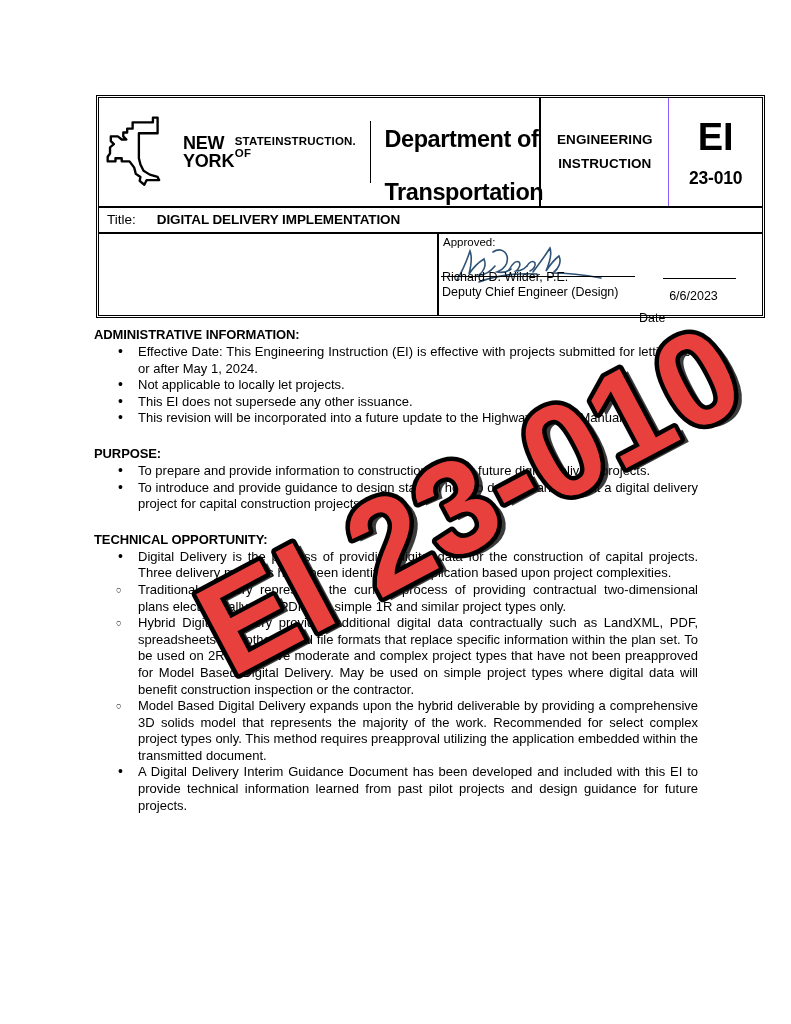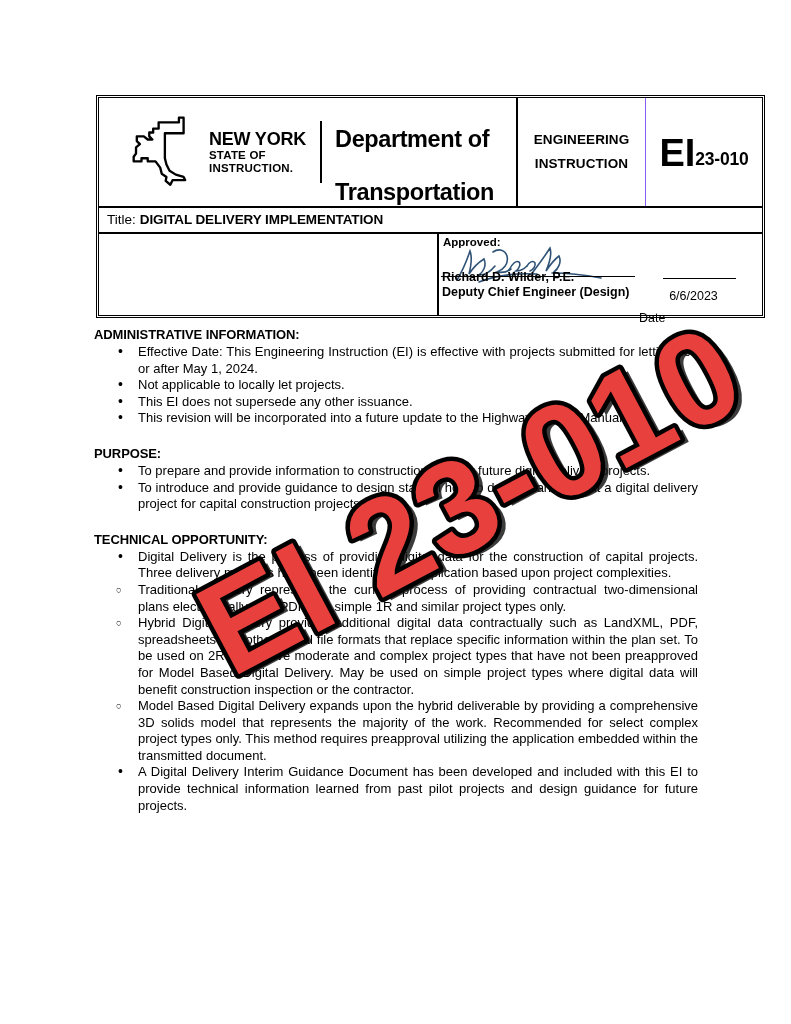--- a/index.html
+++ b/index.html
@@ -56,21 +56,21 @@
   .ny-mark {
     display: flex;
     align-items: center;
   }
   .ny-outline {
     width: 78px;
     height: 78px;
   }
   .ny-words {
     display: flex;
-    flex-direction: column;
+    flex-direction: row;
     justify-content: center;
     margin-left: 2px;
     line-height: 1;
   }
   .ny-words .l1 {
     font-size: 18px;
     font-weight: bold;
     letter-spacing: -0.2px;
     font-stretch: condensed;
   }
@@ -106,21 +106,21 @@
     border-right: 1px solid #8b5cf6;
     box-sizing: border-box;
     font-size: 13.5px;
     font-weight: bold;
     line-height: 1.75;
     letter-spacing: 0.1px;
   }
   .cell-ei-num {
     flex: 1 1 auto;
     display: flex;
-    flex-direction: row;
+    flex-direction: column;
     align-items: center;
     justify-content: center;
     box-sizing: border-box;
     padding-top: 2px;
   }
   .ei-big {
     font-size: 38px;
     font-weight: bold;
     line-height: 1;
     letter-spacing: 0px;
@@ -131,39 +131,38 @@
     margin-top: 12px;
     letter-spacing: -0.2px;
   }
 
   .hdr-row-title {
     border-bottom: 2px solid #000;
     padding: 4px 0 5px 8px;
     font-size: 13.5px;
     display: flex;
     align-items: baseline;
-    gap: 4px;
+    gap: 21px;
   }
   .title-label { font-weight: normal; }
   .title-value { font-weight: bold; letter-spacing: -0.1px; }
 
   .hdr-row-sig {
     display: flex;
     height: 81px;
   }
   .cell-blank {
     flex: 0 0 338px;
     border-right: 2px solid #000;
   }
   .cell-sig {
     flex: 0 0 200px;
     position: relative;
     padding: 2px 0 0 4px;
     box-sizing: border-box;
-    font-weight: bold;
   }
   .approved-lbl {
     font-size: 11.5px;
   }
   .sig-svg {
     position: absolute;
     left: 10px;
     top: 8px;
     width: 180px;
     height: 46px;

